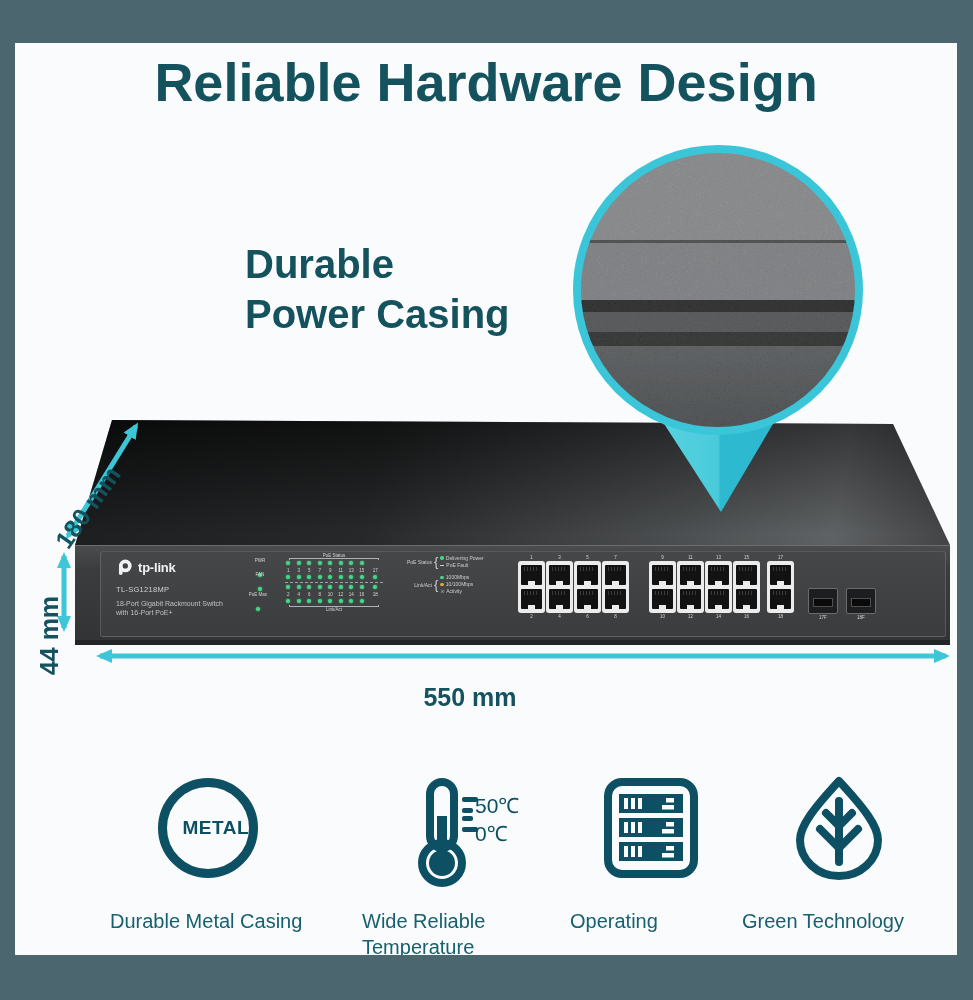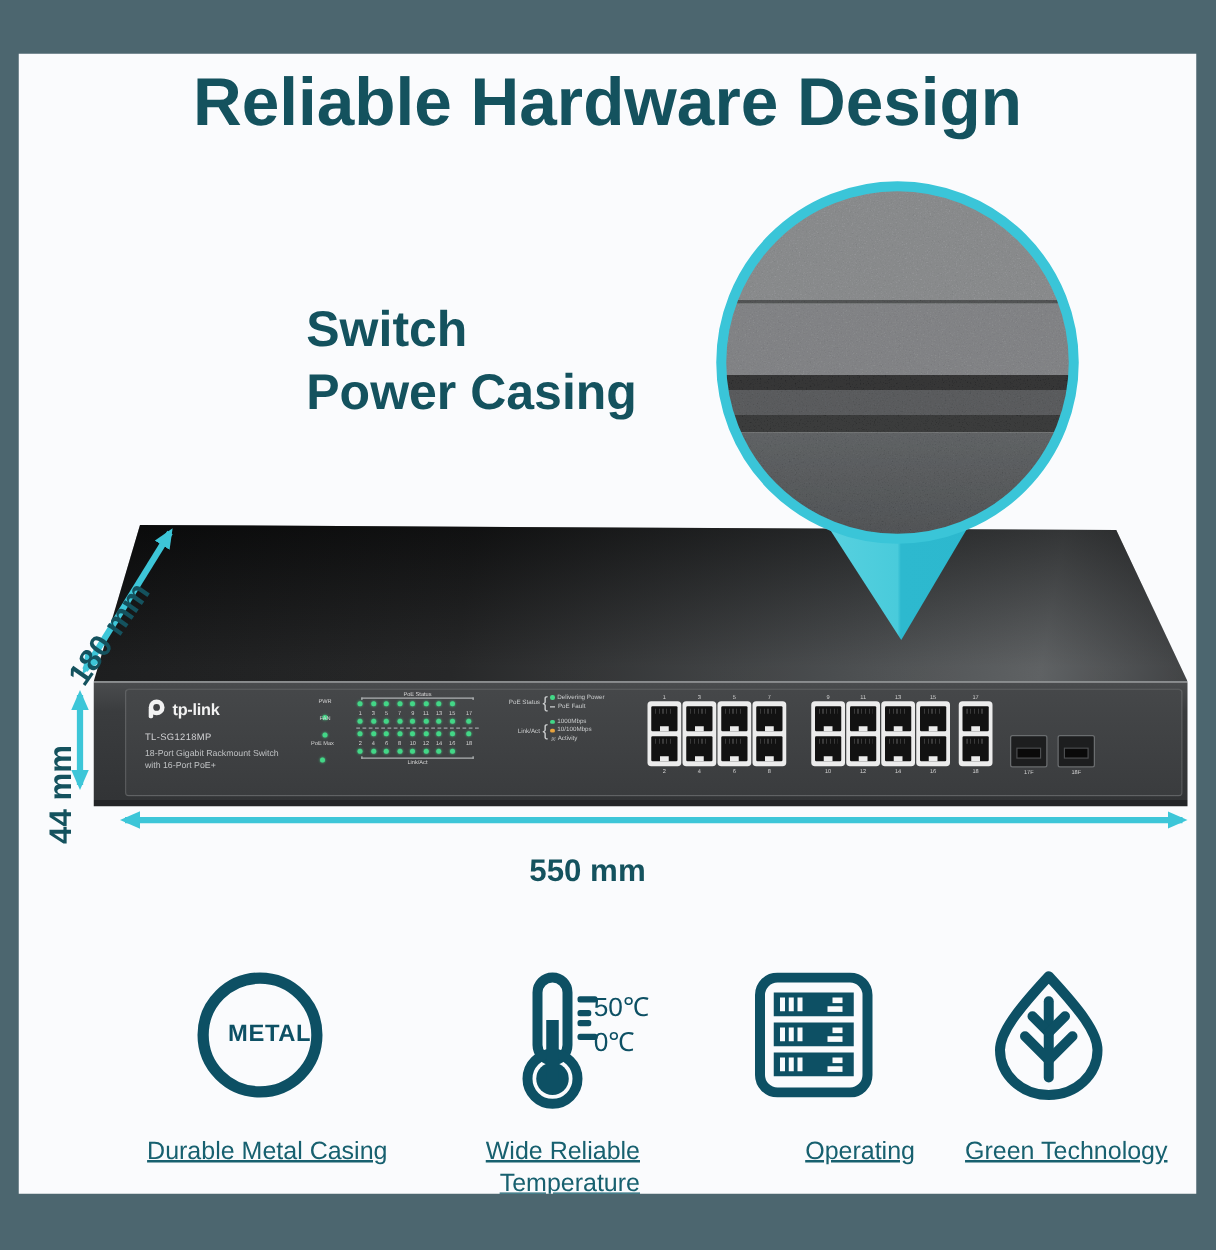--- a/index.html
+++ b/index.html
@@ -97,36 +97,36 @@
   .magnifier{position:absolute;left:550px;top:97px;}
 
   
   .feat-icon{position:absolute;}
   .metal-circle{left:143px;top:735px;width:100px;height:100px;border:9px solid var(--teal-icon);
         border-radius:50%;display:flex;align-items:center;justify-content:flex-end;}
   .metal-circle span{font-size:19px;font-weight:700;color:var(--teal-icon);letter-spacing:.5px;}
   .temp-val{position:absolute;font-size:21px;font-weight:500;color:var(--teal-icon);}
   .temp-high{left:460px;top:748px;}
   .temp-low{left:460px;top:776px;}
-  .feat-label{position:absolute;top:865px;font-size:20px;color:#17606f;text-align:right;line-height:26px;text-decoration:underline;}
+  .feat-label{position:absolute;top:865px;font-size:20px;color:#17606f;text-align:left;line-height:26px;}
   .fl1{left:95px;width:200px;}
   .fl2{left:347px;width:150px;}
   .fl3{left:555px;width:162px;}
   .fl4{left:727px;width:192px;}
 </style>
 </head>
 <body>
 
 <div class="canvas">
   <div class="content">
 
     <div class="title">Reliable Hardware Design</div>
 
     <div class="callout">
-      <div>Switch</div>
+      <div>Durable</div>
       <div>Power Casing</div>
     </div>
 
     <div class="topcase"></div>
 
     <div class="front">
       <div class="panel"></div>
 
       <div class="brand">
         <svg width="19" height="19" viewBox="0 0 24 24">

